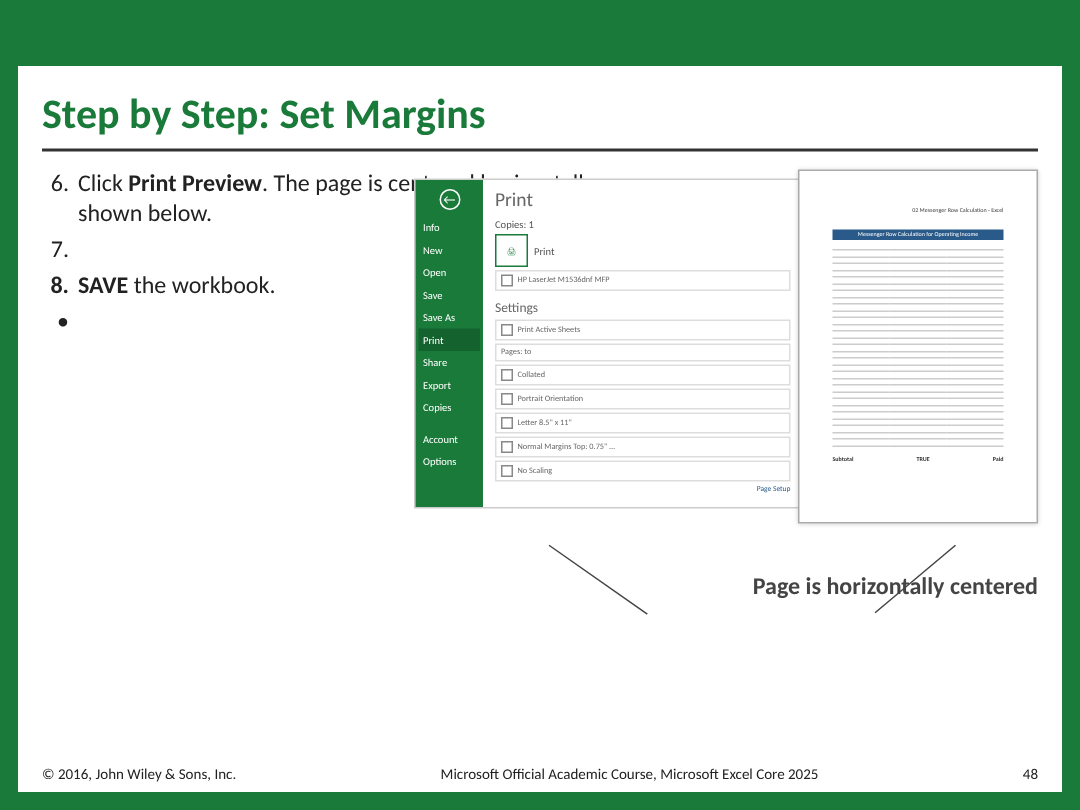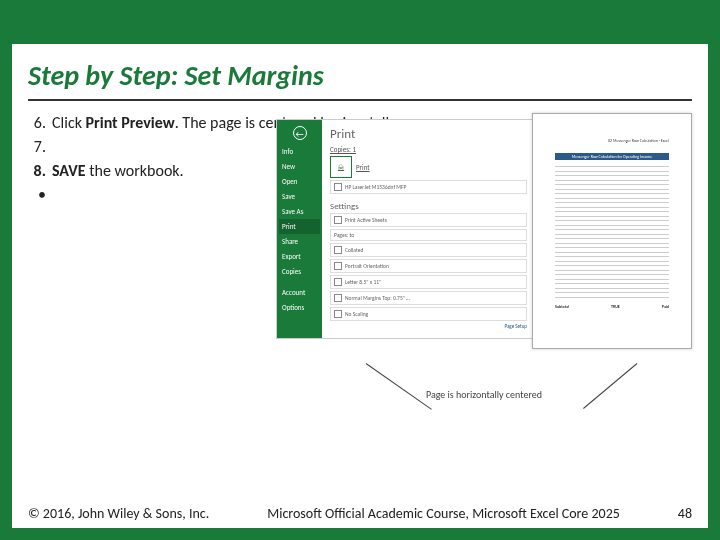--- a/index.html
+++ b/index.html
@@ -10,21 +10,21 @@
     position: relative; overflow: hidden;
   }
   .slide-border {
     position: absolute; inset: 0;
     border: 12px solid #1a7a3a;
     border-top: 44px solid #1a7a3a;
   }
   .content { position: absolute; left: 28px; right: 28px; top: 58px; }
   .title {
     color: #1a7a3a; font-weight: 700; font-size: 28px;
-    padding-bottom: 6px; border-bottom: 2px solid #333; font-style: italic;
+    padding-bottom: 6px; border-bottom: 2px solid #333;
   }
   .body-row { display: flex; margin-top: 12px; gap: 8px; }
   .steps { width: 240px; font-size: 16px; color: #222; line-height: 1.25; }
   .step { display: flex; margin-bottom: 4px; }
   .num { width: 24px; flex: 0 0 24px; text-align: right; padding-right: 6px; }
   .txt { flex: 1; }
   .figure { flex: 1; position: relative; height: 300px; }
   
   .backstage {
     position: absolute; top: 6px; left: 0; width: 260px; height: 220px;
@@ -33,21 +33,21 @@
   .bs-green { width: 45px; background: #1a7a3a; color: #fff; padding: 4px 2px; }
   .bs-green div { padding: 3px 3px; }
   .bs-green .back {
     width: 14px; height: 14px; border: 1px solid #fff; border-radius: 50%;
     display: flex; align-items: center; justify-content: center; margin: 2px auto 4px;
     font-size: 9px;
   }
   .bs-green .sel { background: #14622e; }
   .bs-right { flex: 1; padding: 6px 8px; color: #555; }
   .bs-right h1 { font-size: 13px; color: #666; font-weight: 400; margin-bottom: 4px; }
-  .bs-row { display: flex; align-items: center; gap: 4px; margin: 2px 0; text-decoration: underline; }
+  .bs-row { display: flex; align-items: center; gap: 4px; margin: 2px 0; }
   .printer-icon {
     width: 22px; height: 22px; border: 1px solid #1a7a3a; display: flex;
     align-items: center; justify-content: center; color: #1a7a3a; font-size: 5px;
   }
   .bs-sub { font-size: 9px; color: #666; margin-top: 6px; }
   .setting {
     border: 1px solid #ddd; padding: 2px 3px; margin: 2px 0; font-size: 5.5px;
     color: #666; display: flex; align-items: center; gap: 3px;
   }
   .setting .ic { width: 8px; height: 8px; border: 1px solid #888; }
@@ -56,46 +56,47 @@
     position: absolute; top: 0; right: 0; width: 160px; height: 236px;
     border: 1px solid #aaa; background: #fff; box-shadow: 0 0 3px rgba(0,0,0,0.2);
     padding: 24px 22px 12px; font-size: 3px; color: #333;
   }
   .ps-title-row { text-align: right; font-size: 4px; margin-bottom: 10px; color: #444; }
   .ps-banner { background: #2a5a8a; color: #fff; font-size: 4px; padding: 1px; text-align: center; margin-bottom: 2px; }
   .ps-table { width: 100%; border-collapse: collapse; }
   .ps-table td { border-bottom: 0.5px solid #ccc; height: 4.5px; }
   .ps-foot { display: flex; justify-content: space-between; font-size: 4px; margin-top: 6px; font-weight: bold; }
   .caption {
-    position: absolute; bottom: 12px; left: 0; right: 0; text-align: center;
-    font-size: 10px; color: #444;
+    position: absolute; bottom: 12px; left: 0; right: 0; text-align: right;
+    font-size: 16px; color: #444; font-weight: bold;
   }
   .callout-line {
     position: absolute; border-top: 1px solid #444;
   }
   .footer {
     position: absolute; bottom: 18px; left: 28px; right: 28px;
-    display: flex; justify-content: space-between; font-size: 14px; color: #222; text-align: right;
+    display: flex; justify-content: space-between; font-size: 10px; color: #222; text-align: right;
   }
 </style>
 </head>
 <body>
 
 <div class="slide-border"></div>
 
 <div class="content">
   <h1 class="title">Step by Step: Set Margins</h1>
 
   <div class="body-row">
 
     <div class="steps">
       <div class="step">
         <div class="num">6.</div>
         <div class="txt" style="width:420px;flex:0 0 420px">
           <span>Click </span><b>Print Preview</b><span>. The page is centered horizontally, as</span><br>
+          <span>shown below.</span>
         </div>
       </div>
       <div class="step">
         <div class="num">7.</div>
       </div>
       <div class="step">
         <div class="num"><b>8.</b></div>
         <div class="txt"><b>SAVE</b> the workbook.</div>
       </div>
       <div class="step">

